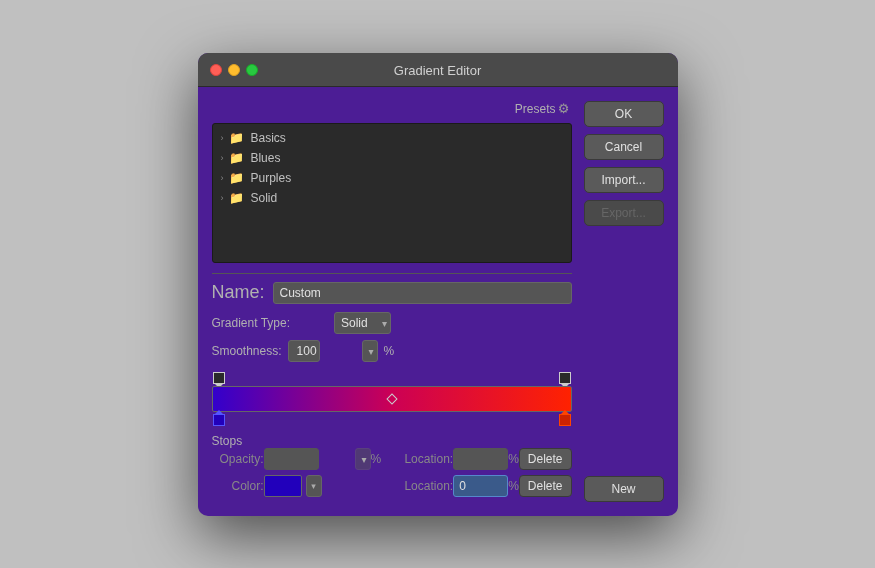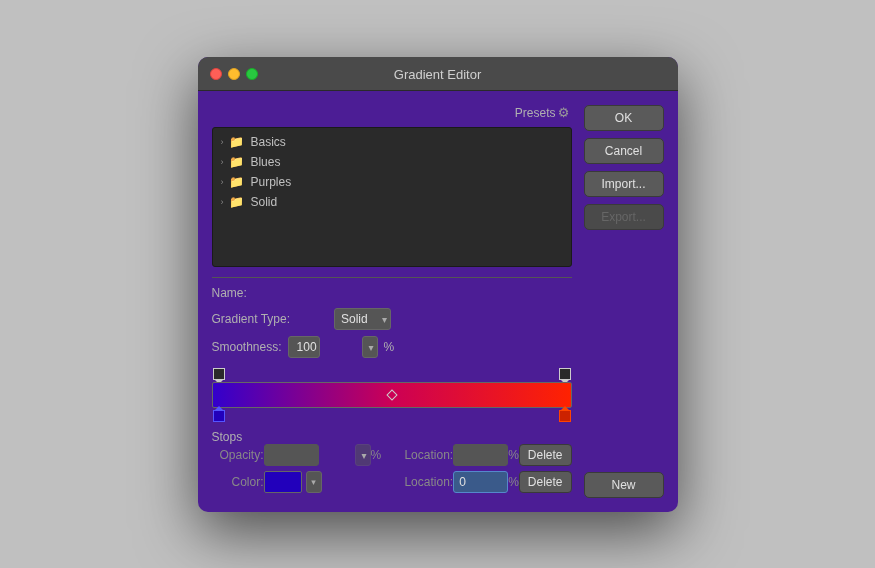--- a/index.html
+++ b/index.html
@@ -141,21 +141,21 @@
 
     .name-row {
       display: flex;
       align-items: center;
       gap: 8px;
       margin-bottom: 8px;
     }
 
     .name-label {
       color: #b0b0b0;
-      font-size: 12px;
+      font-size: 18px;
       white-space: nowrap;
     }
 
     .name-input {
       flex: 1;
       background: #555;
       border: 1px solid #666;
       border-radius: 3px;
       color: #e0e0e0;
       padding: 3px 6px;
@@ -491,20 +491,21 @@
           <span class="chevron-icon">›</span>
           <span class="folder-icon">📁</span>
           <span>Solid</span>
         </div>
       </div>
 
       <div class="divider"></div>
 
       <div class="name-row">
         <span class="name-label">Name:</span>
+        <input type="text" class="name-input" value="Custom" style="">
       </div>
 
       <div class="gradient-type-row">
         <span class="row-label">Gradient Type:</span>
         <div class="select-wrapper">
           <select class="select-control">
             <option>Solid</option>
             <option>Noise</option>
           </select>
         </div>

